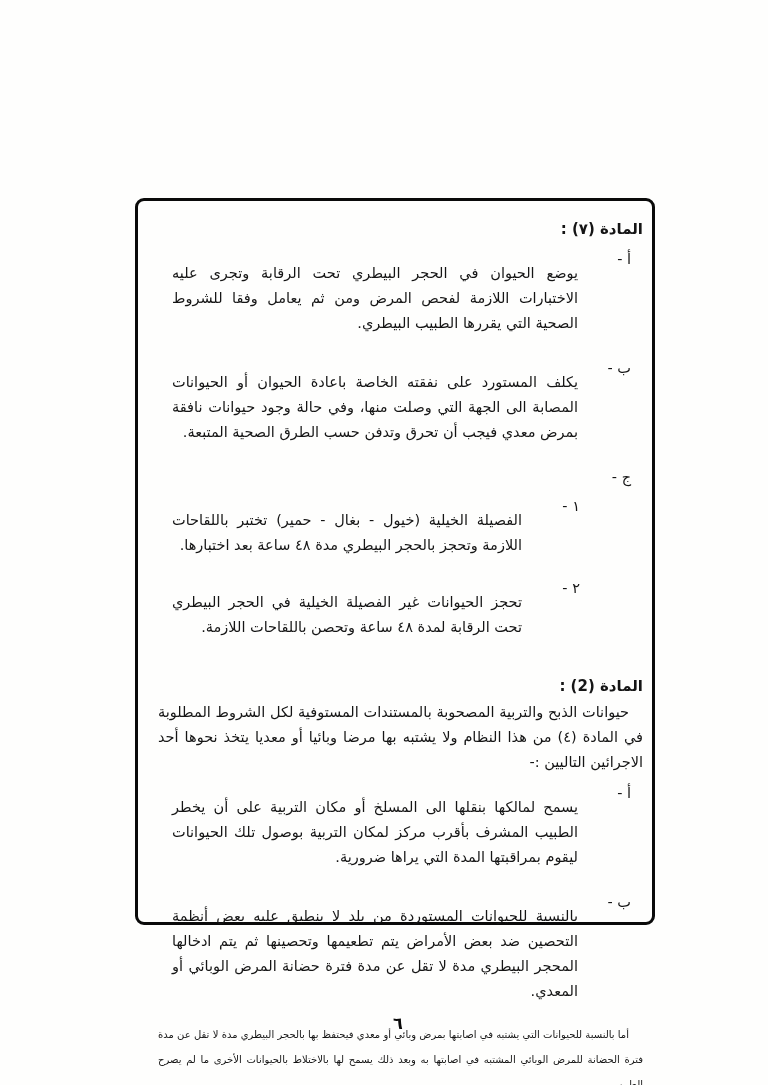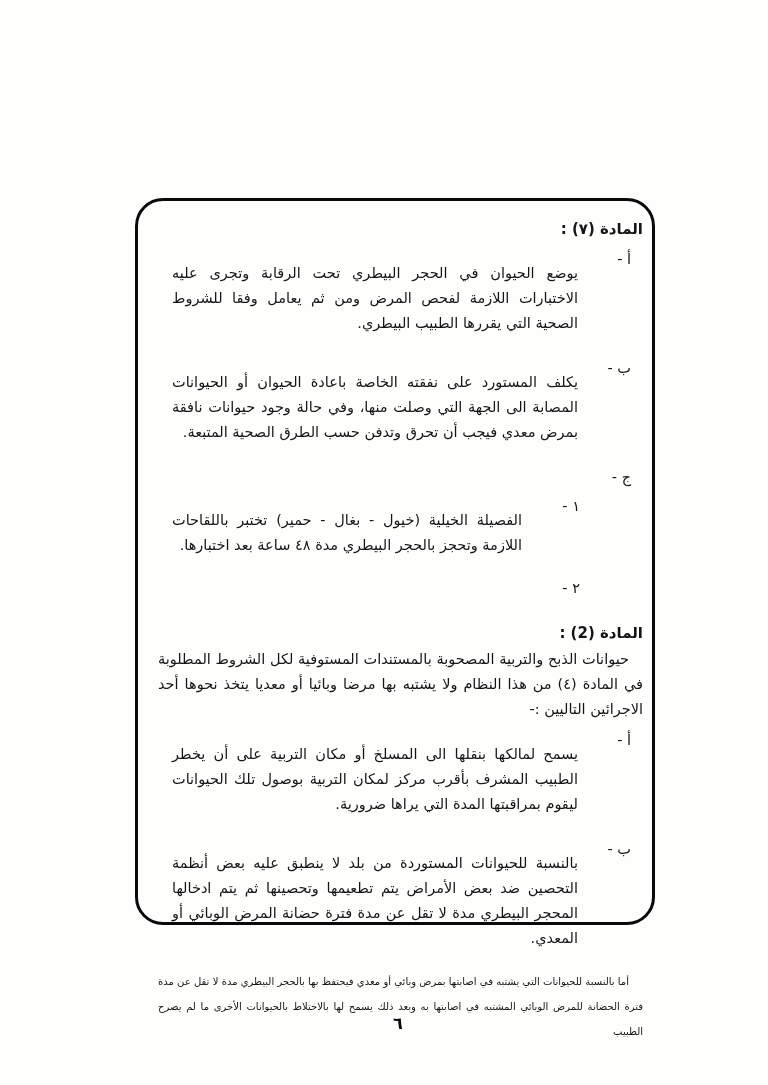--- a/index.html
+++ b/index.html
@@ -19,21 +19,21 @@
     overflow: hidden;
   }
   .frame {
     position: absolute;
     left: 135px;
     top: 198px;
     width: 520px;
     height: 727px;
     box-sizing: border-box;
     border: 3px solid #0a0a0a;
-    border-radius: 28px;
+    border-radius: 9px;
     padding: 16px 9px 10px 20px;
     direction: rtl;
   }
   .article { margin: 0; }
   .heading {
     font-weight: bold;
     font-size: 15px;
     line-height: 24px;
     margin: 0;
     text-align: right;
@@ -125,20 +125,21 @@
         <span class="marker">ج -</span>
       </div>
 
       <div class="subitem">
         <span class="submarker">١ -</span>
         <p class="item-text">الفصيلة الخيلية (خيول - بغال - حمير) تختبر باللقاحات اللازمة وتحجز بالحجر البيطري مدة ٤٨ ساعة بعد اختبارها.</p>
       </div>
 
       <div class="subitem">
         <span class="submarker">٢ -</span>
+        <p class="item-text">تحجز الحيوانات غير الفصيلة الخيلية في الحجر البيطري تحت الرقابة لمدة ٤٨ ساعة وتحصن باللقاحات اللازمة.</p>
       </div>
     </section>
 
     <section class="article article-8">
       <h2 class="heading">المادة (2) :</h2>
       <p class="intro">حيوانات الذبح والتربية المصحوبة بالمستندات المستوفية لكل الشروط المطلوبة في المادة (٤) من هذا النظام ولا يشتبه بها مرضا وبائيا أو معديا يتخذ نحوها أحد الاجرائين التاليين :-</p>
 
       <div class="item">
         <span class="marker">أ -</span>
         <p class="item-text">يسمح لمالكها بنقلها الى المسلخ أو مكان التربية على أن يخطر الطبيب المشرف بأقرب مركز لمكان التربية بوصول تلك الحيوانات ليقوم بمراقبتها المدة التي يراها ضرورية.</p>

